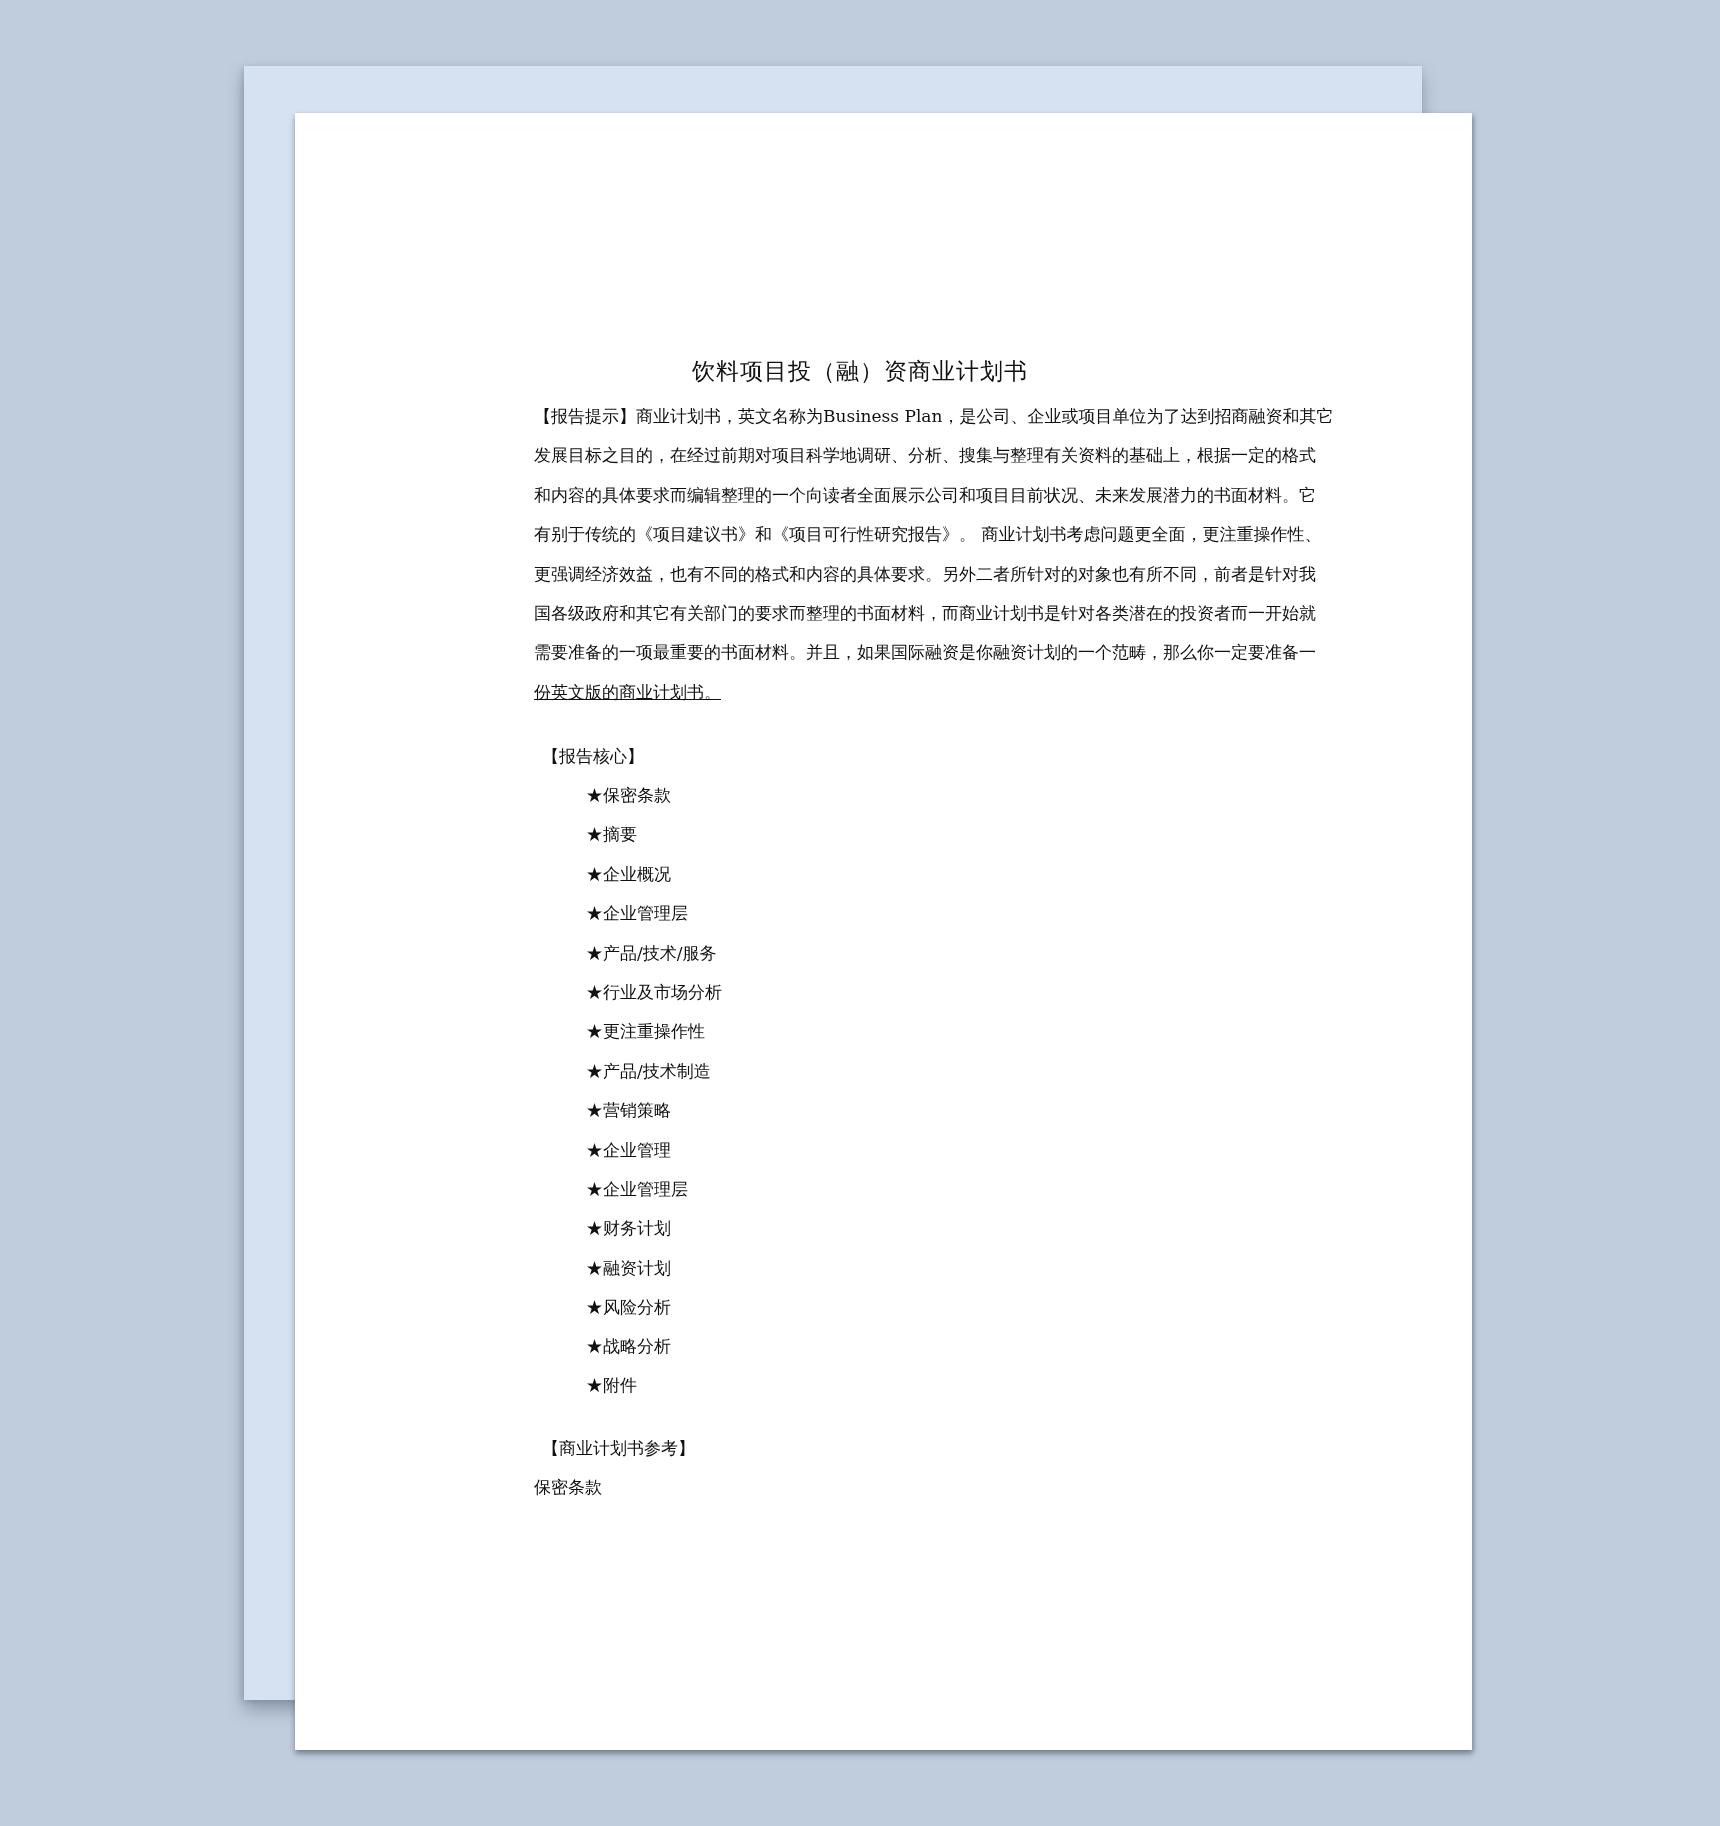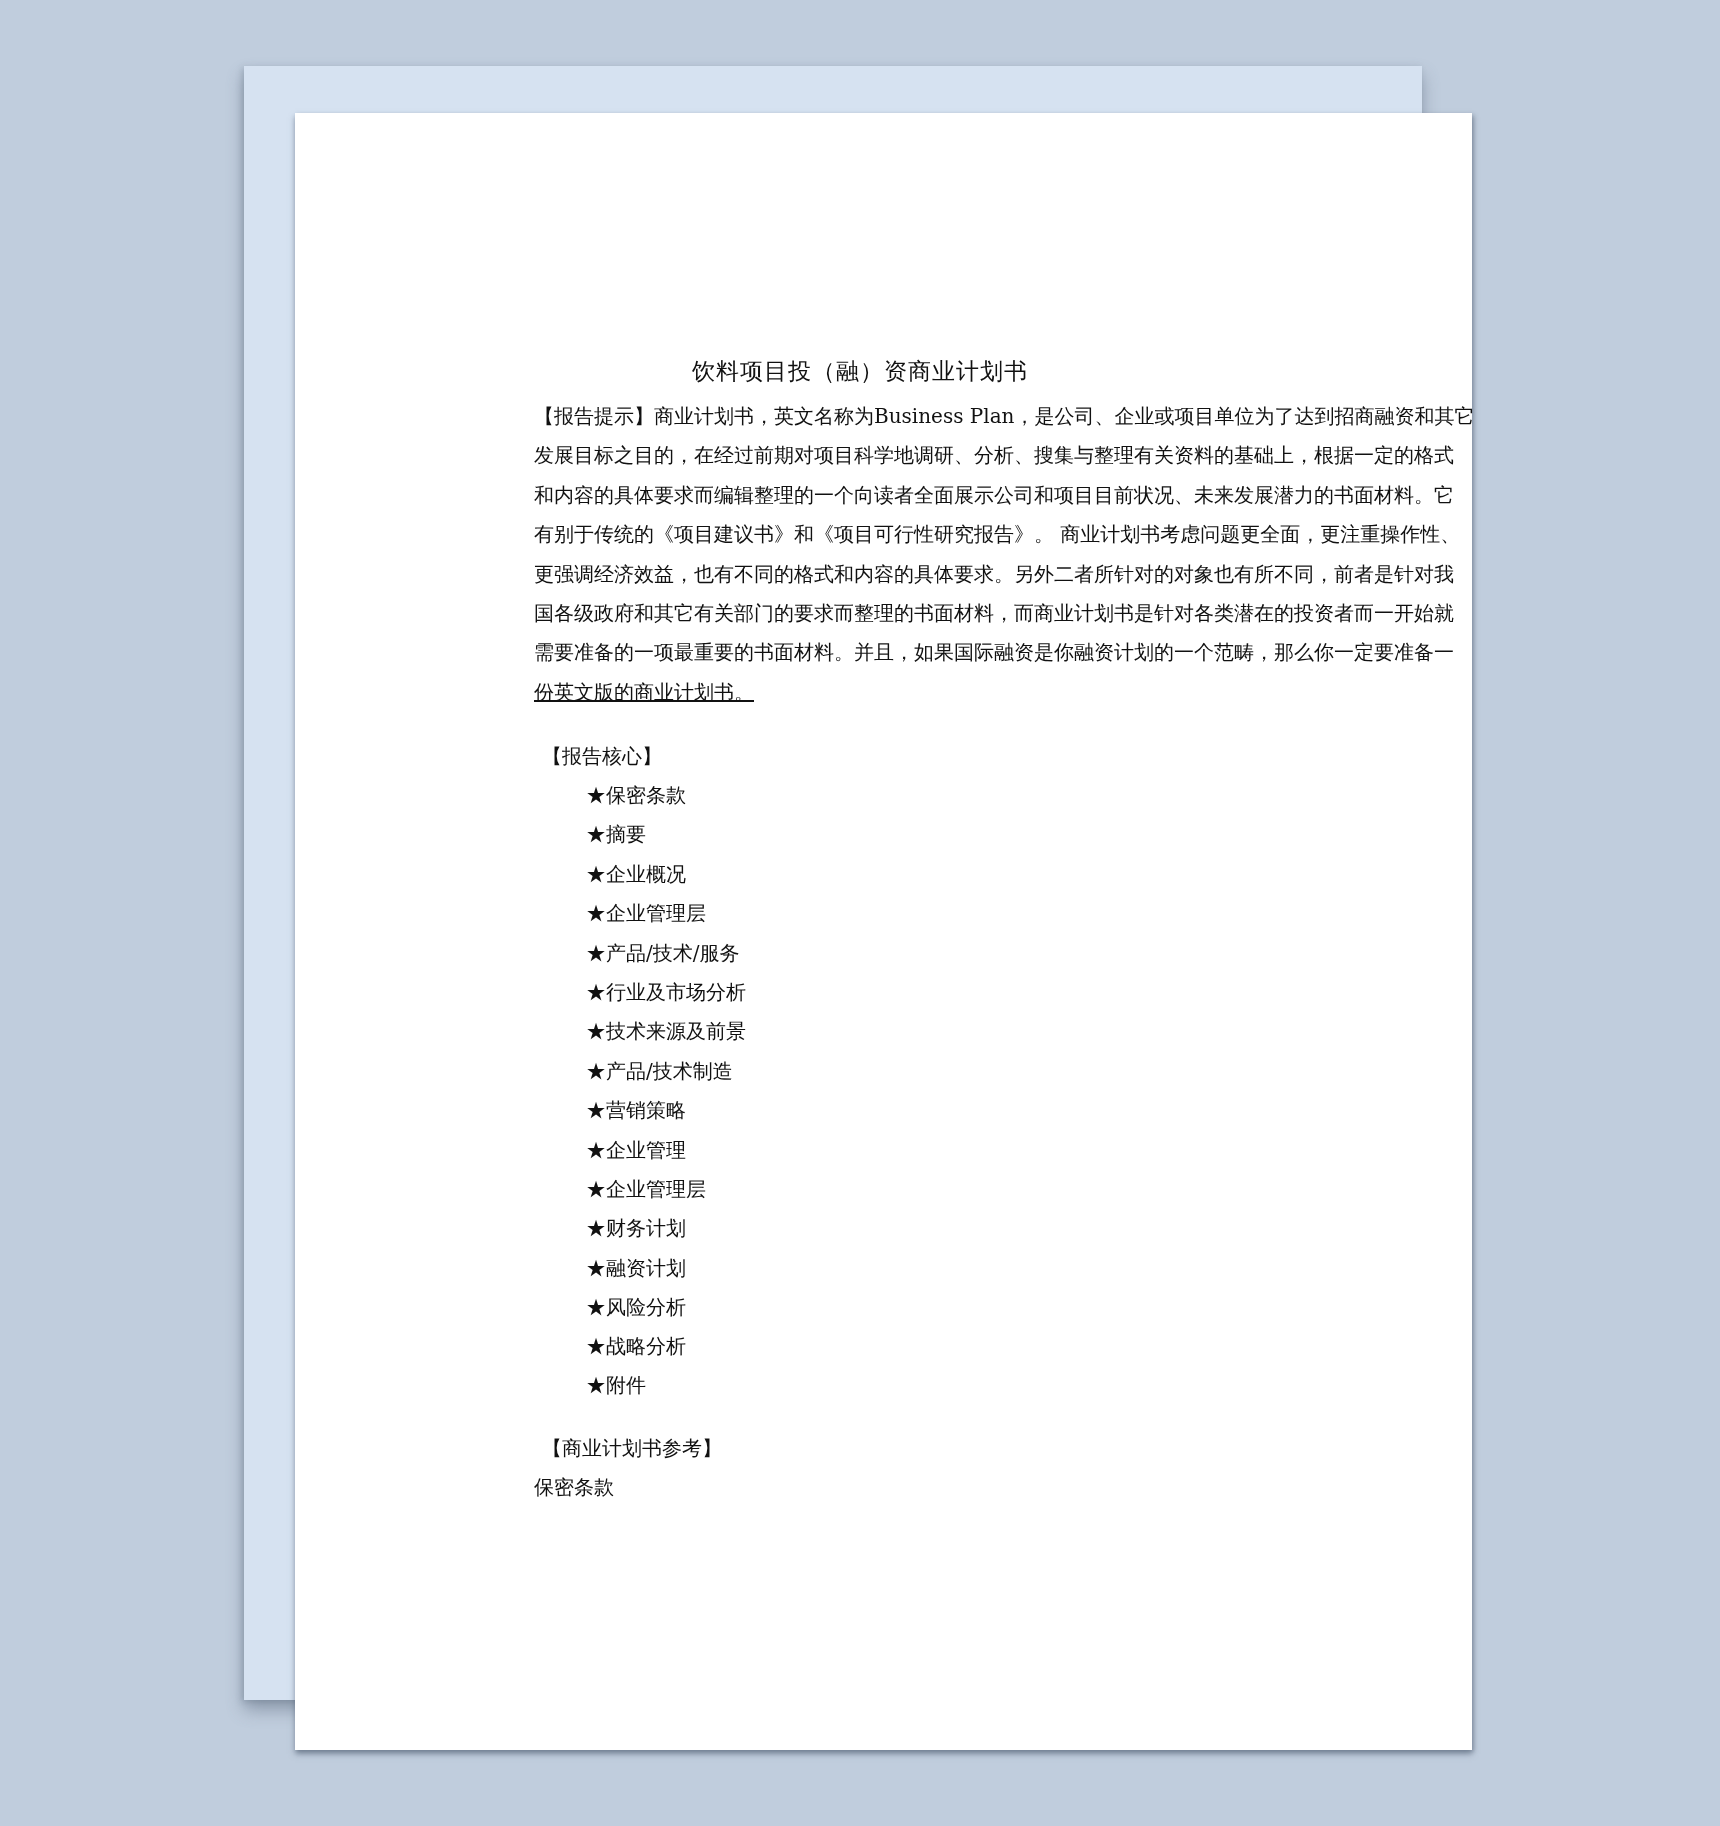--- a/index.html
+++ b/index.html
@@ -21,21 +21,21 @@
     width: 1177px; height: 1637px;
     background: #ffffff;
     box-shadow: 0 4px 6px rgba(80,95,115,0.55), 2px 2px 4px rgba(80,95,115,0.35);
   }
   .doc-title {
     position: absolute; left: 0; width: 100%; top: 355px;
     text-align: center; font-size: 23px; line-height: 32px;
     letter-spacing: 1px; color: #111;
   }
   .txt {
-    position: absolute; font-size: 20px; line-height: 20px; white-space: nowrap;
+    position: absolute; font-size: 17px; line-height: 20px; white-space: nowrap;
   }
   .para-line { left: 534px; width: 697px; text-align: justify; text-align-last: justify; }
   .para-line.last { text-align-last: left; text-decoration: underline; }
   .section-head { left: 534px; margin-left: 8px; }
   .core-item { left: 586px; text-align: center; }
   .ref-item { left: 534px; }
 </style>
 </head>
 <body>
 
@@ -58,21 +58,21 @@
 
 <div class="txt section-head" style="top:746px">【报告核心】</div>
 
 <div>
   <div class="txt core-item" style="top:785px">★保密条款</div>
   <div class="txt core-item" style="top:824px">★摘要</div>
   <div class="txt core-item" style="top:864px">★企业概况</div>
   <div class="txt core-item" style="top:903px">★企业管理层</div>
   <div class="txt core-item" style="top:943px">★产品/技术/服务</div>
   <div class="txt core-item" style="top:982px">★行业及市场分析</div>
-  <div class="txt core-item" style="top:1021px">★技术来源及前景</div>
+  <div class="txt core-item" style="top:1021px">★更注重操作性</div>
   <div class="txt core-item" style="top:1061px">★产品/技术制造</div>
   <div class="txt core-item" style="top:1100px">★营销策略</div>
   <div class="txt core-item" style="top:1140px">★企业管理</div>
   <div class="txt core-item" style="top:1179px">★企业管理层</div>
   <div class="txt core-item" style="top:1218px">★财务计划</div>
   <div class="txt core-item" style="top:1258px">★融资计划</div>
   <div class="txt core-item" style="top:1297px">★风险分析</div>
   <div class="txt core-item" style="top:1336px">★战略分析</div>
   <div class="txt core-item" style="top:1375px">★附件</div>
 </div>

